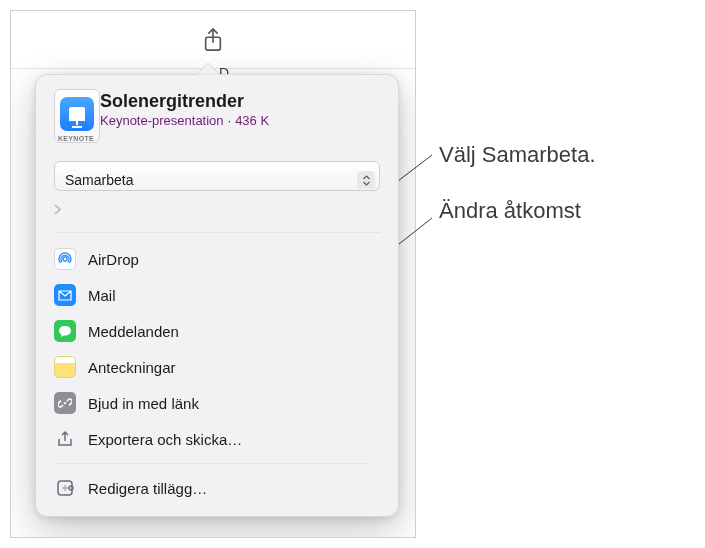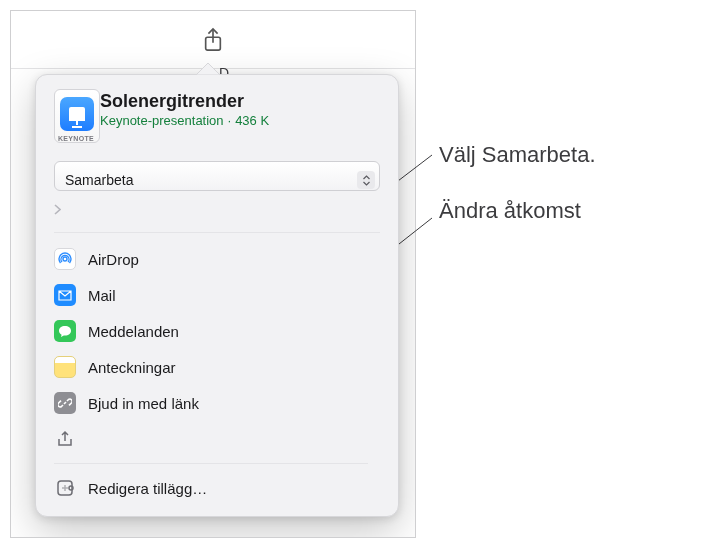--- a/index.html
+++ b/index.html
@@ -38,21 +38,21 @@
     background: linear-gradient(#4aa7ff,#1e7dff); display:flex; align-items:center; justify-content:center;
   }
   .doc-icon .app .lect { width:16px; height:14px; background:#fff; border-radius:2px 2px 0 0; position:relative;}
   .doc-icon .app .lect::after{ content:""; position:absolute; bottom:-4px; left:7px; width:2px; height:4px; background:#fff;}
   .doc-icon .app .lect::before{ content:""; position:absolute; bottom:-7px; left:3px; width:10px; height:2px; background:#fff;}
   .doc-icon .tag {
     position:absolute; bottom:3px; left:4px; font-size:7px; letter-spacing:0.3px; color:#7a7a80; font-weight:600;
   }
   .hdr-txt { padding-top: 2px;}
   .hdr-title { font-size: 18px; font-weight: 700; color:#1a1a1c; }
-  .hdr-sub { font-size: 13px; color:#15803d; margin-top:1px;}
+  .hdr-sub { font-size: 13px; color:#701a75; margin-top:1px;}
   .mode-select {
     margin: 6px 18px 0 18px; height: 30px; border:1px solid #cfcfd3; border-radius:6px;
     background: linear-gradient(#fff,#f3f3f5); display:flex; align-items:center; justify-content:space-between;
     padding: 8px 4px 0 10px; font-size:14px; color:#1a1a1c;
   }
   .select-caret {
     width: 18px; height: 18px; border-radius:4px; background:#e9e9ec; display:flex; flex-direction:column; align-items:center; justify-content:center; gap:1px;
   }
   .select-caret svg { width: 7px; height: 5px; }
   .access-row {
@@ -187,20 +187,21 @@
           </span>
           <span>Bjud in med länk</span>
         </div>
 
         <div class="item">
           <span class="icon-box ic-plain">
             <svg viewBox="0 0 18 18" stroke-width="1.5">
                 <path d="M9 2 L9 11 M6 5 L9 2 L12 5 M4 8 H4 A0 0 0 0 0 4 8 M3 9 V15 H15 V9"></path>
               </svg>
           </span>
+          <span>Exportera och skicka…</span>
         </div>
 
         <div class="sep"></div>
 
         <div class="item">
           <span class="icon-box ic-plain">
             <svg viewBox="0 0 18 18" stroke-width="1.5">
               <rect x="2" y="2" width="14" height="14" rx="3"></rect>
               <path d="M9 6 V12 M6 9 H12" opacity="0.5"></path>
               <circle cx="15" cy="9" r="2"></circle>

